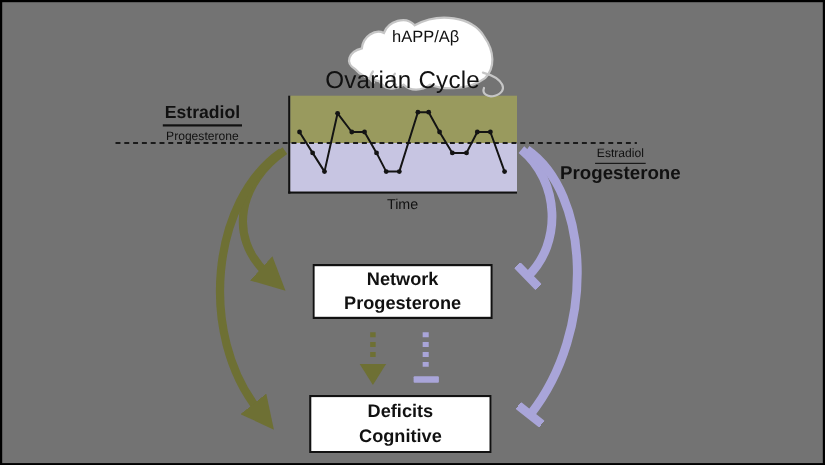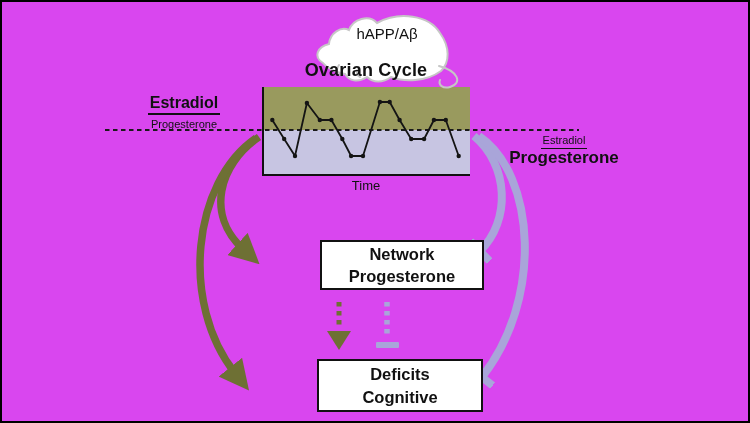--- a/index.html
+++ b/index.html
@@ -1,51 +1,51 @@
 <!DOCTYPE html>
 <html style="--olive-arrow: #6e7034; --olive-band: #999a5e; --lavender-arrow: #a9a5d9; --lavender-band: #c7c5e2; --line-black: #141414; --mouse-outline: #c6c6c6;"><head>
 <meta charset="utf-8">
 <style>
   html,body{margin:0;padding:0;background:#fff;font-family:"Liberation Sans",sans-serif;}
   #stage{
     position:relative;width:750px;height:423px;box-sizing:border-box;
-    border:2px solid #000;background:#d946ef;overflow:hidden;
+    border:2px solid #000;background:#737373;overflow:hidden;
   }
   .abs{position:absolute;}
   .txt{color:#111;white-space:nowrap;}
   
   #chart-box{
     left:260px;top:85px;width:208px;height:89px;box-sizing:border-box;
     border-left:2px solid #111;border-bottom:2px solid #111;z-index:1;
   }
   #band-estradiol{width:100%;height:43px;background:var(--olive-band,#999a5e);}
   #band-progesterone{width:100%;height:44px;background:var(--lavender-band,#c7c5e2);}
   
   #overlay{left:0;top:0;width:750px;height:423px;z-index:2;pointer-events:none;}
   .olive-stroke{stroke:var(--olive-arrow,#6e7034);}
   .olive-fill{fill:var(--olive-arrow,#6e7034);}
   .lav-stroke{stroke:var(--lavender-arrow,#a9a5d9);}
   .lav-fill{fill:var(--lavender-arrow,#a9a5d9);}
   .mouse-line{stroke:var(--mouse-outline,#c6c6c6);stroke-width:2;fill:none;stroke-linecap:round;}
   
   .z3{z-index:3;}
   #happ-label{left:325px;top:23px;width:120px;text-align:center;font-size:15px;}
-  #title{left:264px;top:58px;width:200px;text-align:center;font-size:18px;font-weight:bold;letter-spacing:.2px;}
+  #title{left:264px;top:58px;width:200px;text-align:center;font-size:22px;font-weight:normal;letter-spacing:.2px;}
   #time-label{left:264px;top:176px;width:200px;text-align:center;font-size:13px;}
   .ratio{text-align:center;line-height:1.05;}
   #ratio-left{left:118px;top:93px;width:128px;}
   #ratio-left .num{font-size:16px;font-weight:bold;border-bottom:2px solid #111;display:inline-block;padding:0 2px 1px;}
   #ratio-left .den{font-size:11px;margin-top:2px;}
   #ratio-right{left:498px;top:129px;width:128px;}
   #ratio-right .num{font-size:11px;border-bottom:1.5px solid #111;display:inline-block;padding:0 2px 1px;}
   #ratio-right .den{font-size:17px;font-weight:bold;margin-top:1px;}
   .node-box{
     box-sizing:border-box;border:2.5px solid #111;background:#fff;
     display:flex;flex-direction:column;align-items:center;justify-content:center;
-    font-weight:bold;font-size:16.5px;line-height:1.35;text-align:center;color:#111;margin-left:36px;
+    font-weight:bold;font-size:16.5px;line-height:1.35;text-align:center;color:#111;
   }
   #box-network{left:282px;top:238px;width:164px;height:50px;}
   #box-cognitive{left:279px;top:357px;width:166px;height:53px;}
 </style>
 </head>
 <body>
 
 <div id="stage">
 
   <div class="abs" id="chart-box">

